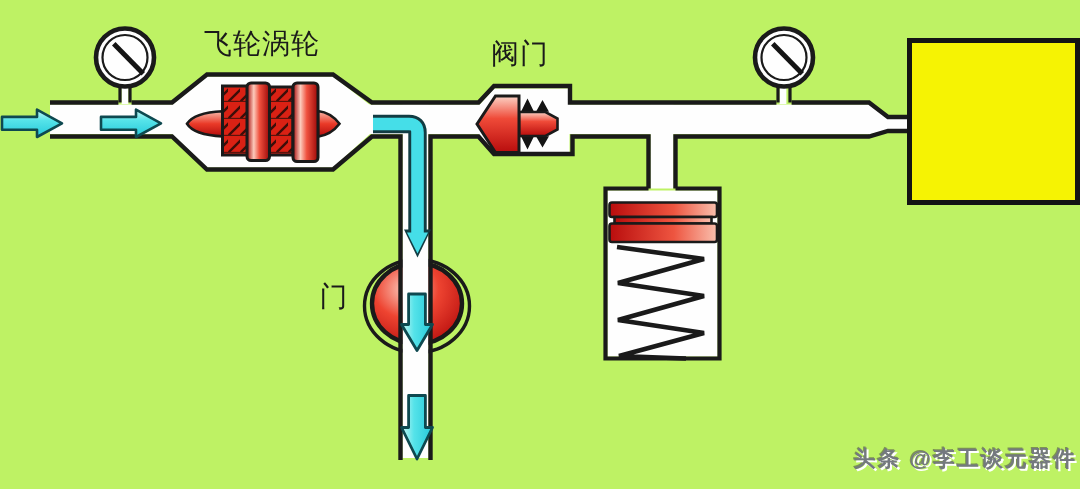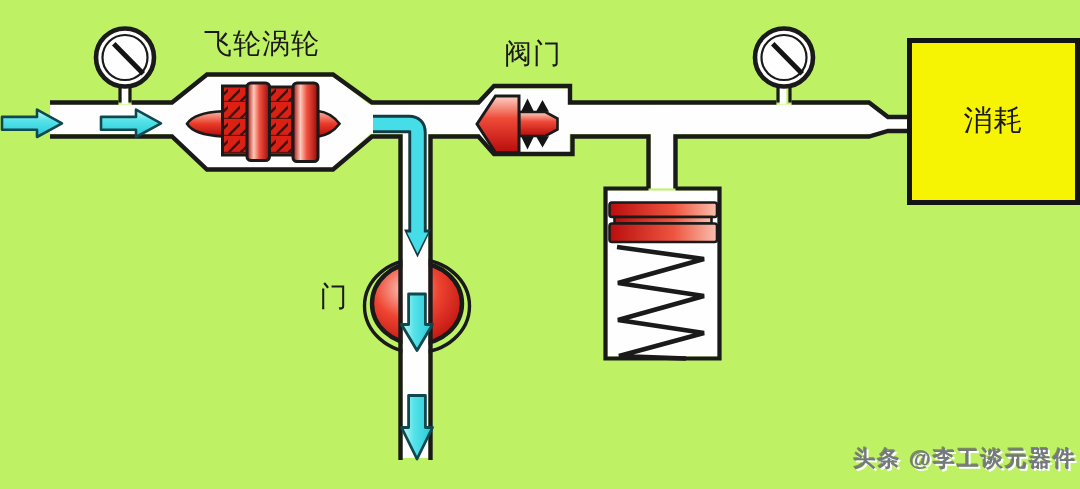--- a/index.html
+++ b/index.html
@@ -16,21 +16,21 @@
     position:absolute;
     color:#1a1a1a;
     font-size:28px;
     font-weight:500;
     text-align:center;
     letter-spacing:1px;
     line-height:1.1;
     white-space:nowrap;
   }
   .lbl-turbine{left:196px;top:29px;width:132px;}
-  .lbl-valve{left:478px;top:39px;width:84px;text-align:right;}
+  .lbl-valve{left:478px;top:39px;width:84px;}
   .lbl-gate{left:312px;top:282px;width:44px;}
   .lbl-accumulator{left:606px;top:386px;width:100px;}
   .lbl-consumer{left:912px;top:105px;width:163px;font-size:29px;}
   .watermark{
     position:absolute;
     right:10px;top:444px;
     font-size:22px;
     font-weight:700;
     letter-spacing:2px;
     color:#74797f;
@@ -165,16 +165,15 @@
         <polygon points="407,232.5 428,232.5 417.5,253.5" fill="#45dee8"></polygon>
       </g>
       <polygon points="408.6,294 425.4,294 425.4,324.5 432.5,324.5 417,350.5 401.5,324.5 408.6,324.5" fill="url(#gCyanV)" stroke="#0e4950" stroke-width="2.8"></polygon>
       <polygon points="408.6,395.5 425.4,395.5 425.4,427.5 432.5,427.5 417,459 401.5,427.5 408.6,427.5" fill="url(#gCyanV)" stroke="#0e4950" stroke-width="2.8"></polygon>
     </g>
   </svg>
 
   <div class="lbl lbl-turbine">飞轮涡轮</div>
   <div class="lbl lbl-valve">阀门</div>
   <div class="lbl lbl-gate">门</div>
-  <div class="lbl lbl-consumer">消耗</div>
   <div class="watermark">头条 @李工谈元器件</div>
 
 </div>
 
 </body></html>

